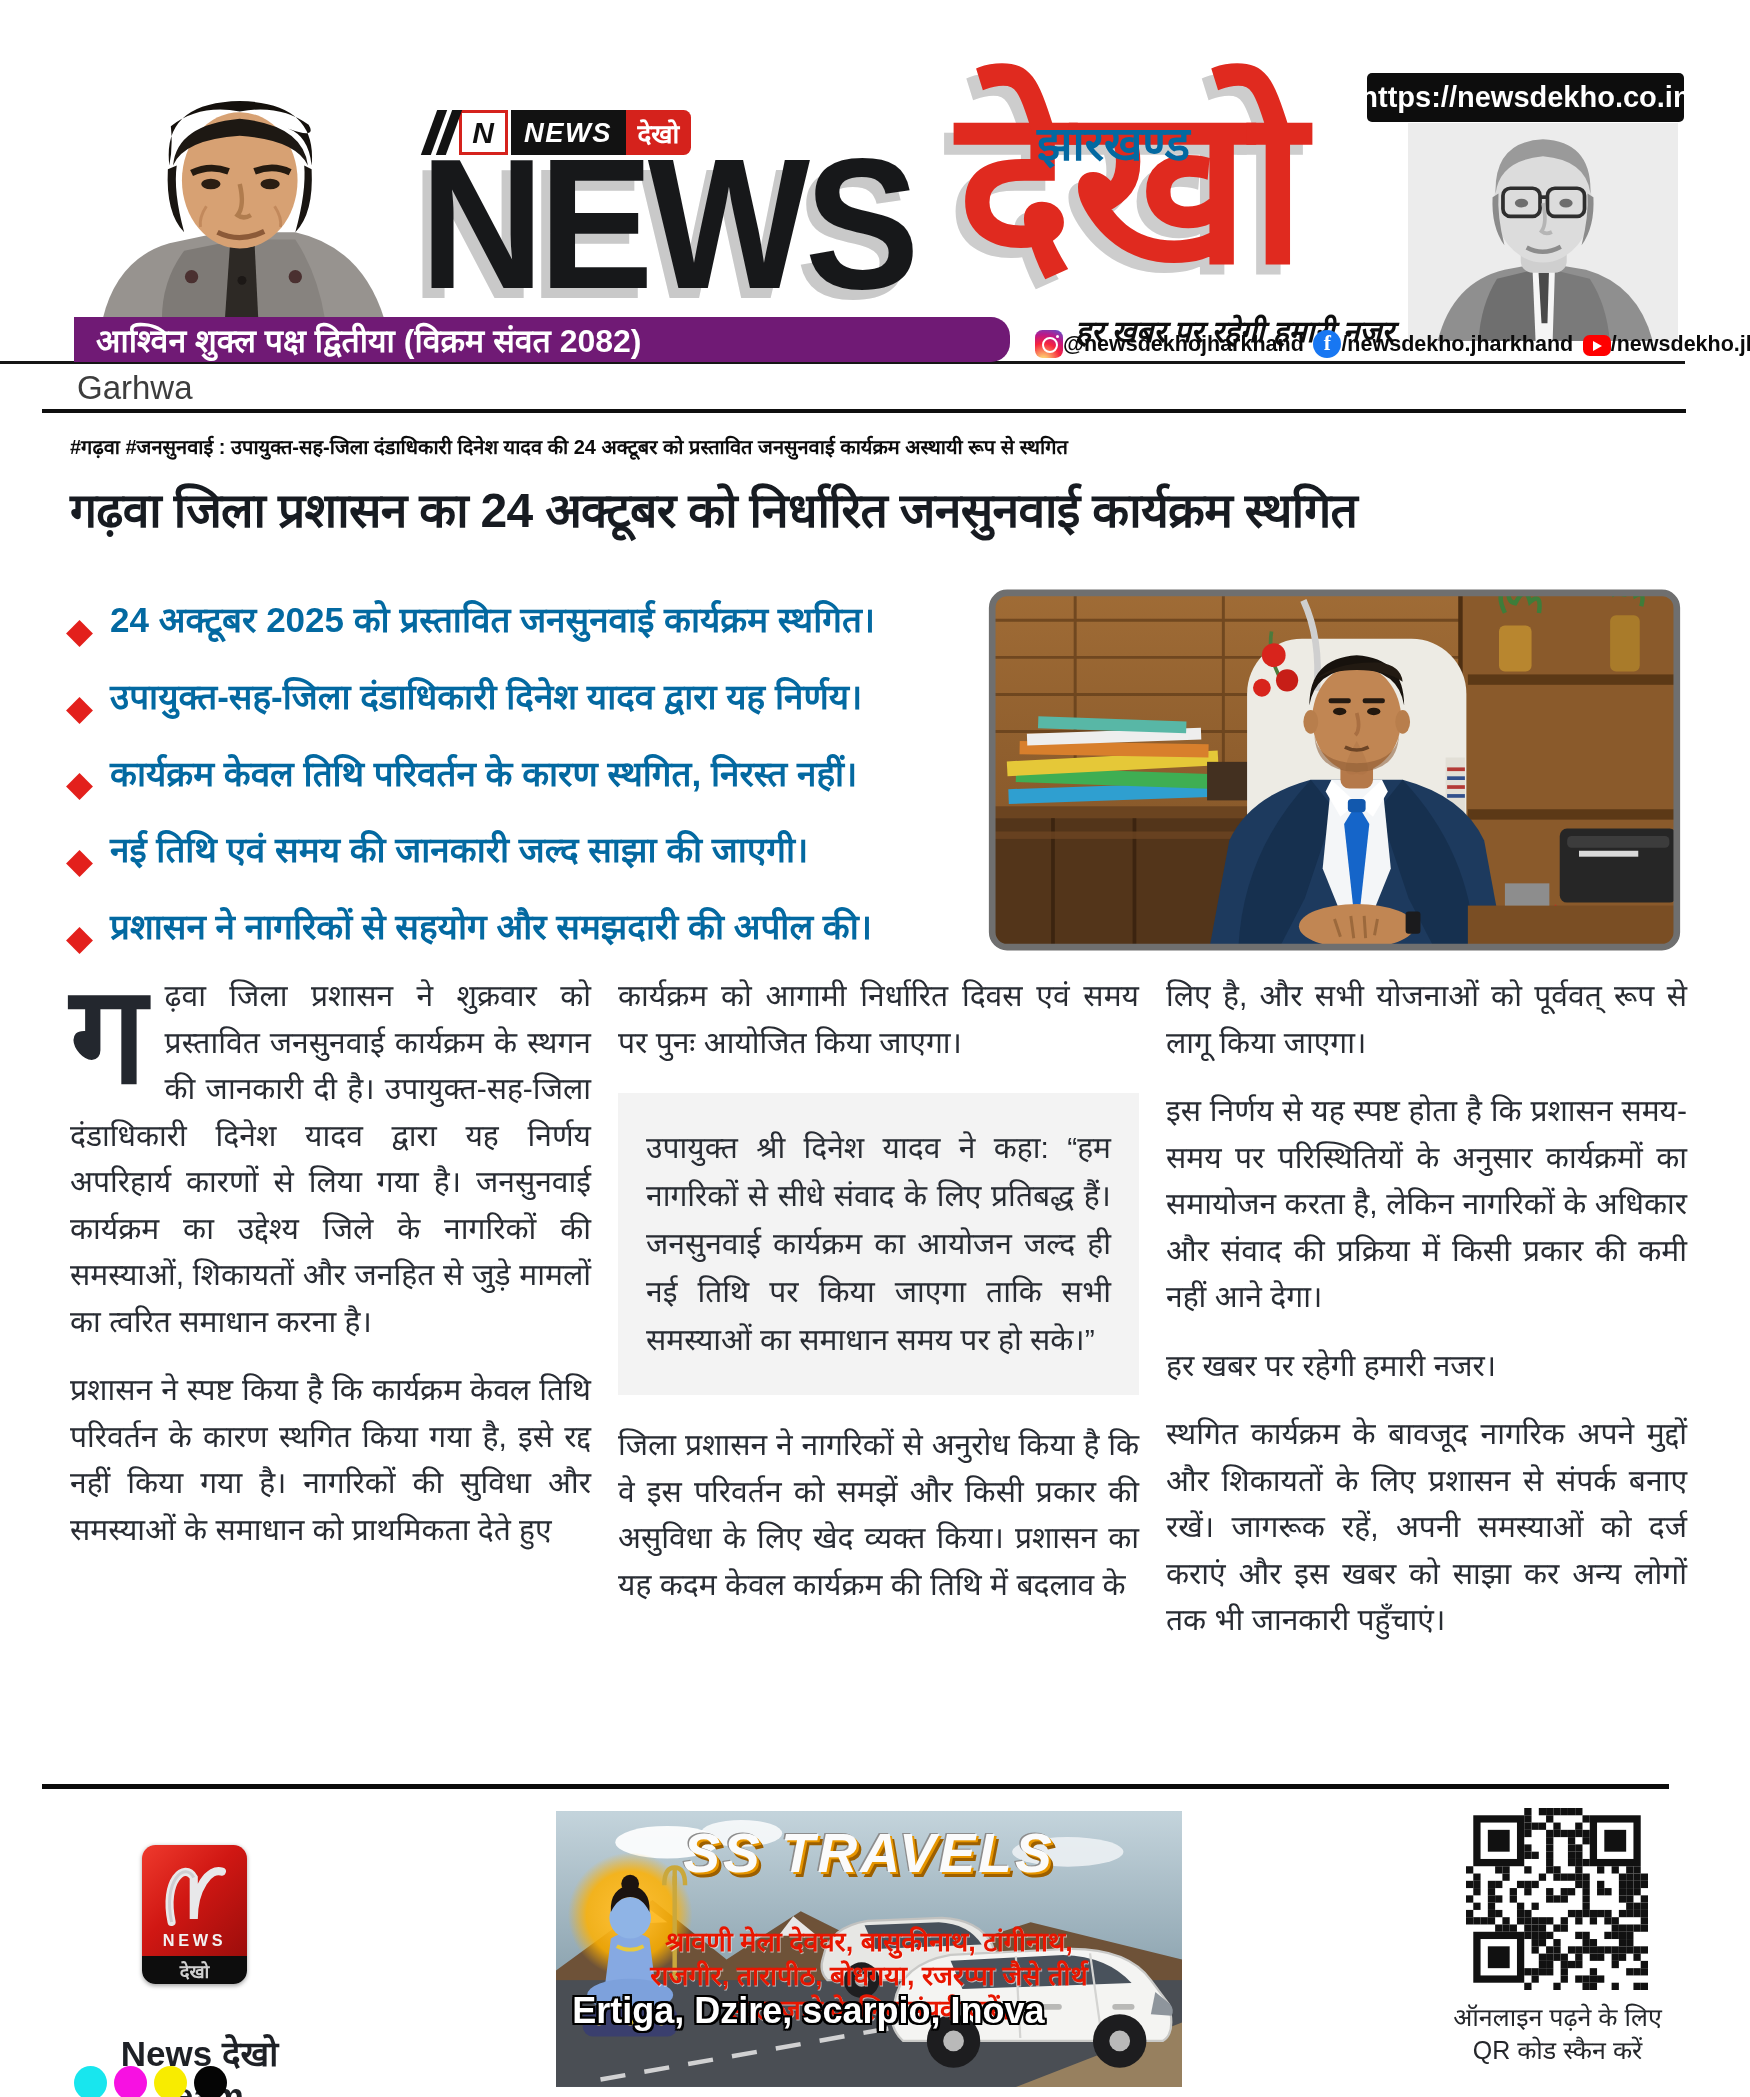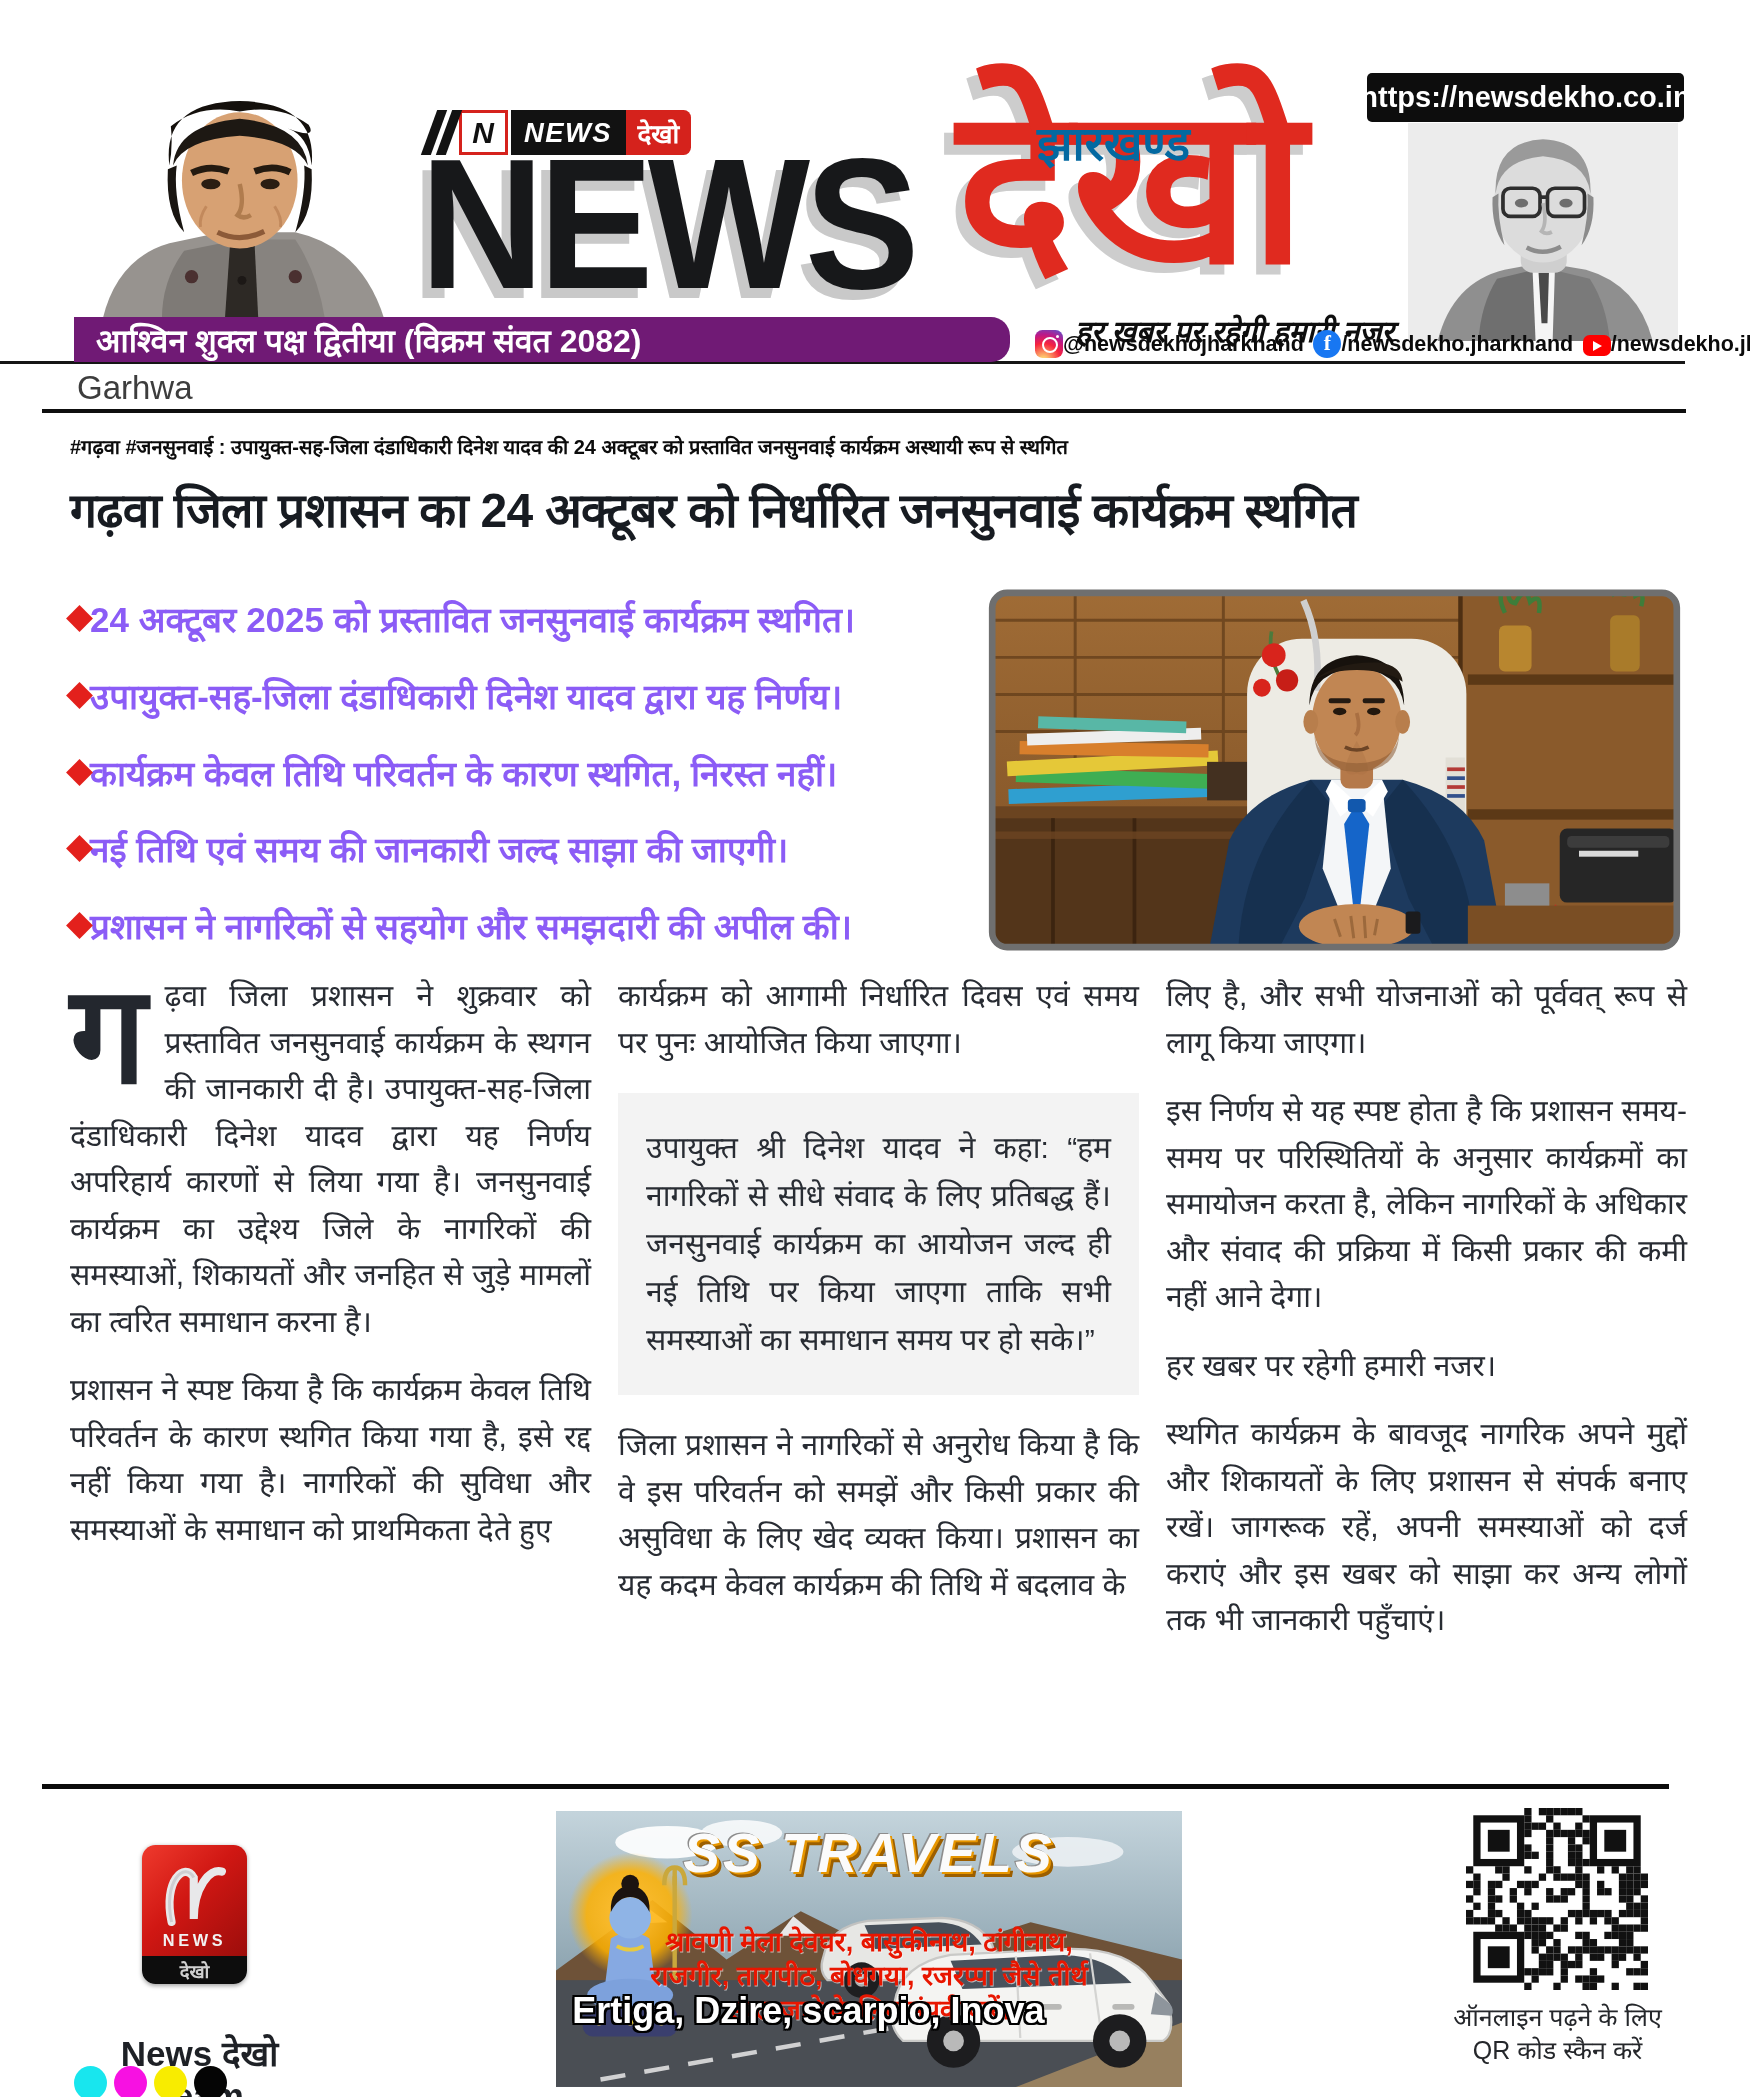--- a/index.html
+++ b/index.html
@@ -46,21 +46,21 @@
   .meta-loc{left:77px;top:369px;font-size:33px;color:#3d3d3d;}
   .meta-date{left:1098px;top:365px;width:586px;text-align:right;font-size:35px;color:#1b1b1b;}
   .rule-b{left:42px;top:409px;width:1644px;height:3.7px;background:#0f0f0f;}
 
   
   .kicker{left:70px;top:433px;width:1621px;font-size:20px;font-weight:700;color:#0c0c0c;}
   .headline{left:70px;top:476px;width:1624px;font-size:48px;font-weight:900;color:#171b21;letter-spacing:-0.7px;}
 
   
   .bullets{left:70px;top:598px;width:906px;list-style:none;margin:0;padding:0;}
-  .bullets li{display:flex;gap:1px;margin-bottom:32px;font-size:35px;line-height:1.28;color:#8b5cf6;font-weight:600;}
+  .bullets li{display:flex;gap:21px;margin-bottom:32px;font-size:35px;line-height:1.28;color:#0369a1;font-weight:600;align-items:flex-end;}
   .diamond{width:19px;height:19px;background:#e3201c;transform:rotate(45deg);margin-top:11px;flex:none;}
   .bullets b{font-weight:900;}
 
   .photo-panel{left:986px;top:587px;width:697px;height:366px;}
 
   
   .article{left:70px;top:973px;width:1617px;display:flex;gap:27px;}
   .col{flex:1;font-size:30px;line-height:1.55;color:#282c33;text-align:justify;}
   .col p{margin:0 0 22px 0;}
   .dropcap{float:left;font-size:136px;line-height:110px;font-weight:700;color:#23272e;margin:7.4px 18px 0 0;}

